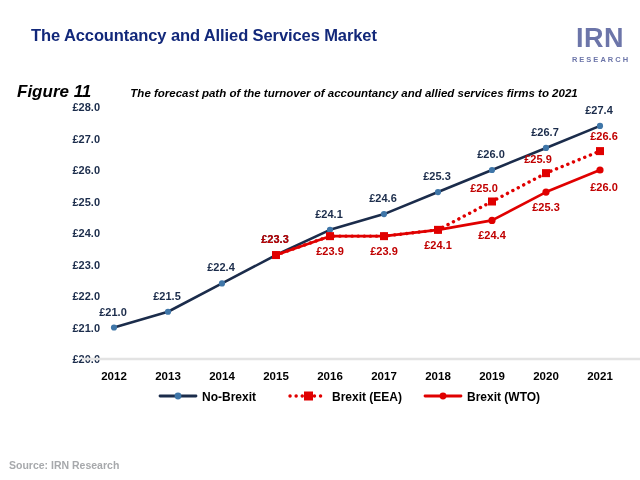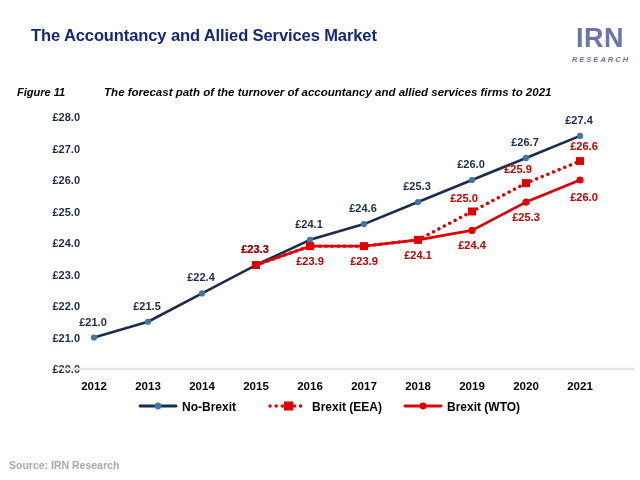--- a/index.html
+++ b/index.html
@@ -46,48 +46,47 @@
     letter-spacing: 0.5px;
     font-family: "Liberation Sans", sans-serif;
   }
   #logo-sub {
     font-size: 7.5px;
     font-weight: bold;
     color: #6c75a9;
     letter-spacing: 2.0px;
     margin-top: 3px;
     padding-left: 2px;
-    font-style: italic;
   }
 
   
   #caption {
     position: absolute;
     left: 17px; top: 82px;
     width: 610px;
     white-space: nowrap;
     color: #000000;
   }
   #caption-num {
-    font-size: 11px;
+    font-size: 17px;
     font-weight: bold;
     font-style: italic;
   }
   #caption-text {
     font-size: 11.5px;
     font-weight: bold;
     font-style: italic;
     margin-left: 39px;
   }
 
   
   #chart-area {
     position: absolute;
-    left: 0; top: 100px;
-    width: 508px; height: 340px;
+    left: 0; top: 90px;
+    width: 508px; height: 340px; padding-left: 20px;
   }
   svg { display: block; }
   .axis-label {
     font-family: "Liberation Sans", sans-serif;
     font-size: 11px;
     font-weight: bold;
     fill: #1b2c4b;
   }
   .tick-year {
     font-family: "Liberation Sans", sans-serif;

